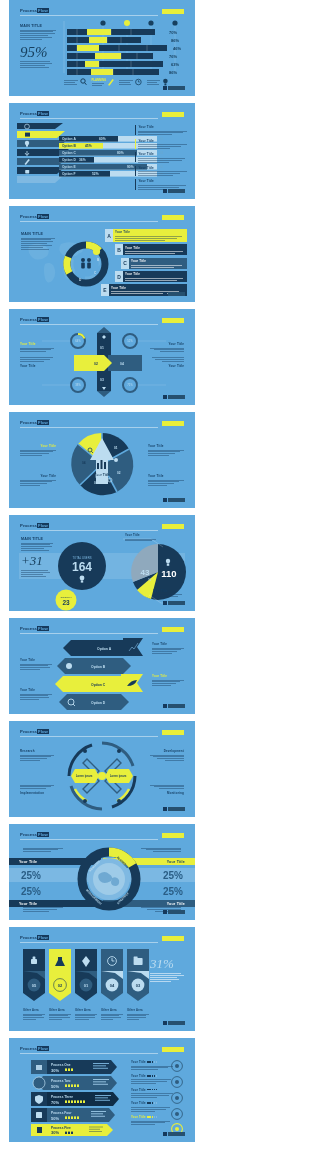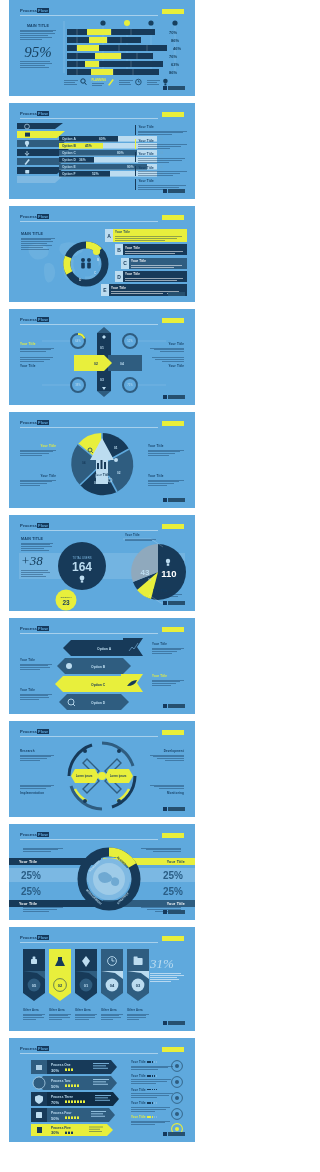--- a/index.html
+++ b/index.html
@@ -30,21 +30,21 @@
 <body>
 
 <div class="deck">
 
   <div class="slide">
     <div class="hdr">
       <div class="logo"><span>Process</span><i>Flow</i></div>
       <div class="hdr-rule"></div>
       <div class="hdr-chip"></div>
     </div>
-    <div style="position:absolute;left:11px;top:24px;width:36px;text-align:center;">
+    <div style="position:absolute;left:11px;top:24px;width:36px;">
       <div class="ttl">MAIN TITLE</div>
       <div class="lines">
         <div class="ln" style="width:100%"></div>
           <div class="ln" style="width:92%"></div>
           <div class="ln" style="width:96%"></div>
         <div class="ln" style="width:78%"></div>
           <div class="ln" style="width:88%"></div>
           <div class="ln" style="width:60%"></div>
       </div>
       <div class="big" style="margin-top:5px;">95%</div>
@@ -571,21 +571,21 @@
     <div style="position:absolute;left:10px;top:38px;right:10px;height:26px;background:rgba(255,255,255,.13);"></div>
     <div style="position:absolute;left:12px;top:22px;width:32px;">
       <div class="ttl">MAIN TITLE</div>
       <div class="lines">
           <div class="ln" style="width:100%"></div>
           <div class="ln" style="width:90%"></div>
           <div class="ln" style="width:96%"></div>
           <div class="ln" style="width:72%"></div>
           <div class="ln" style="width:86%"></div>
         </div>
-      <div class="big" style="font-size:13px;margin-top:3px;">+38</div>
+      <div class="big" style="font-size:13px;margin-top:3px;">+31</div>
       <div class="lines" style="margin-top:1.5px">
           <div class="ln" style="width:84%"></div>
           <div class="ln" style="width:92%"></div>
           <div class="ln" style="width:70%"></div>
           <div class="ln" style="width:78%"></div>
         </div>
     </div>
     <svg style="position:absolute;left:48px;top:26px;" width="50" height="58">
       <circle cx="25" cy="25" r="24" fill="#173a59"></circle>
       <text x="25" y="18" fill="#7fb9e2" font-size="2.8" font-family="Liberation Sans" text-anchor="middle">TOTAL USERS</text>

